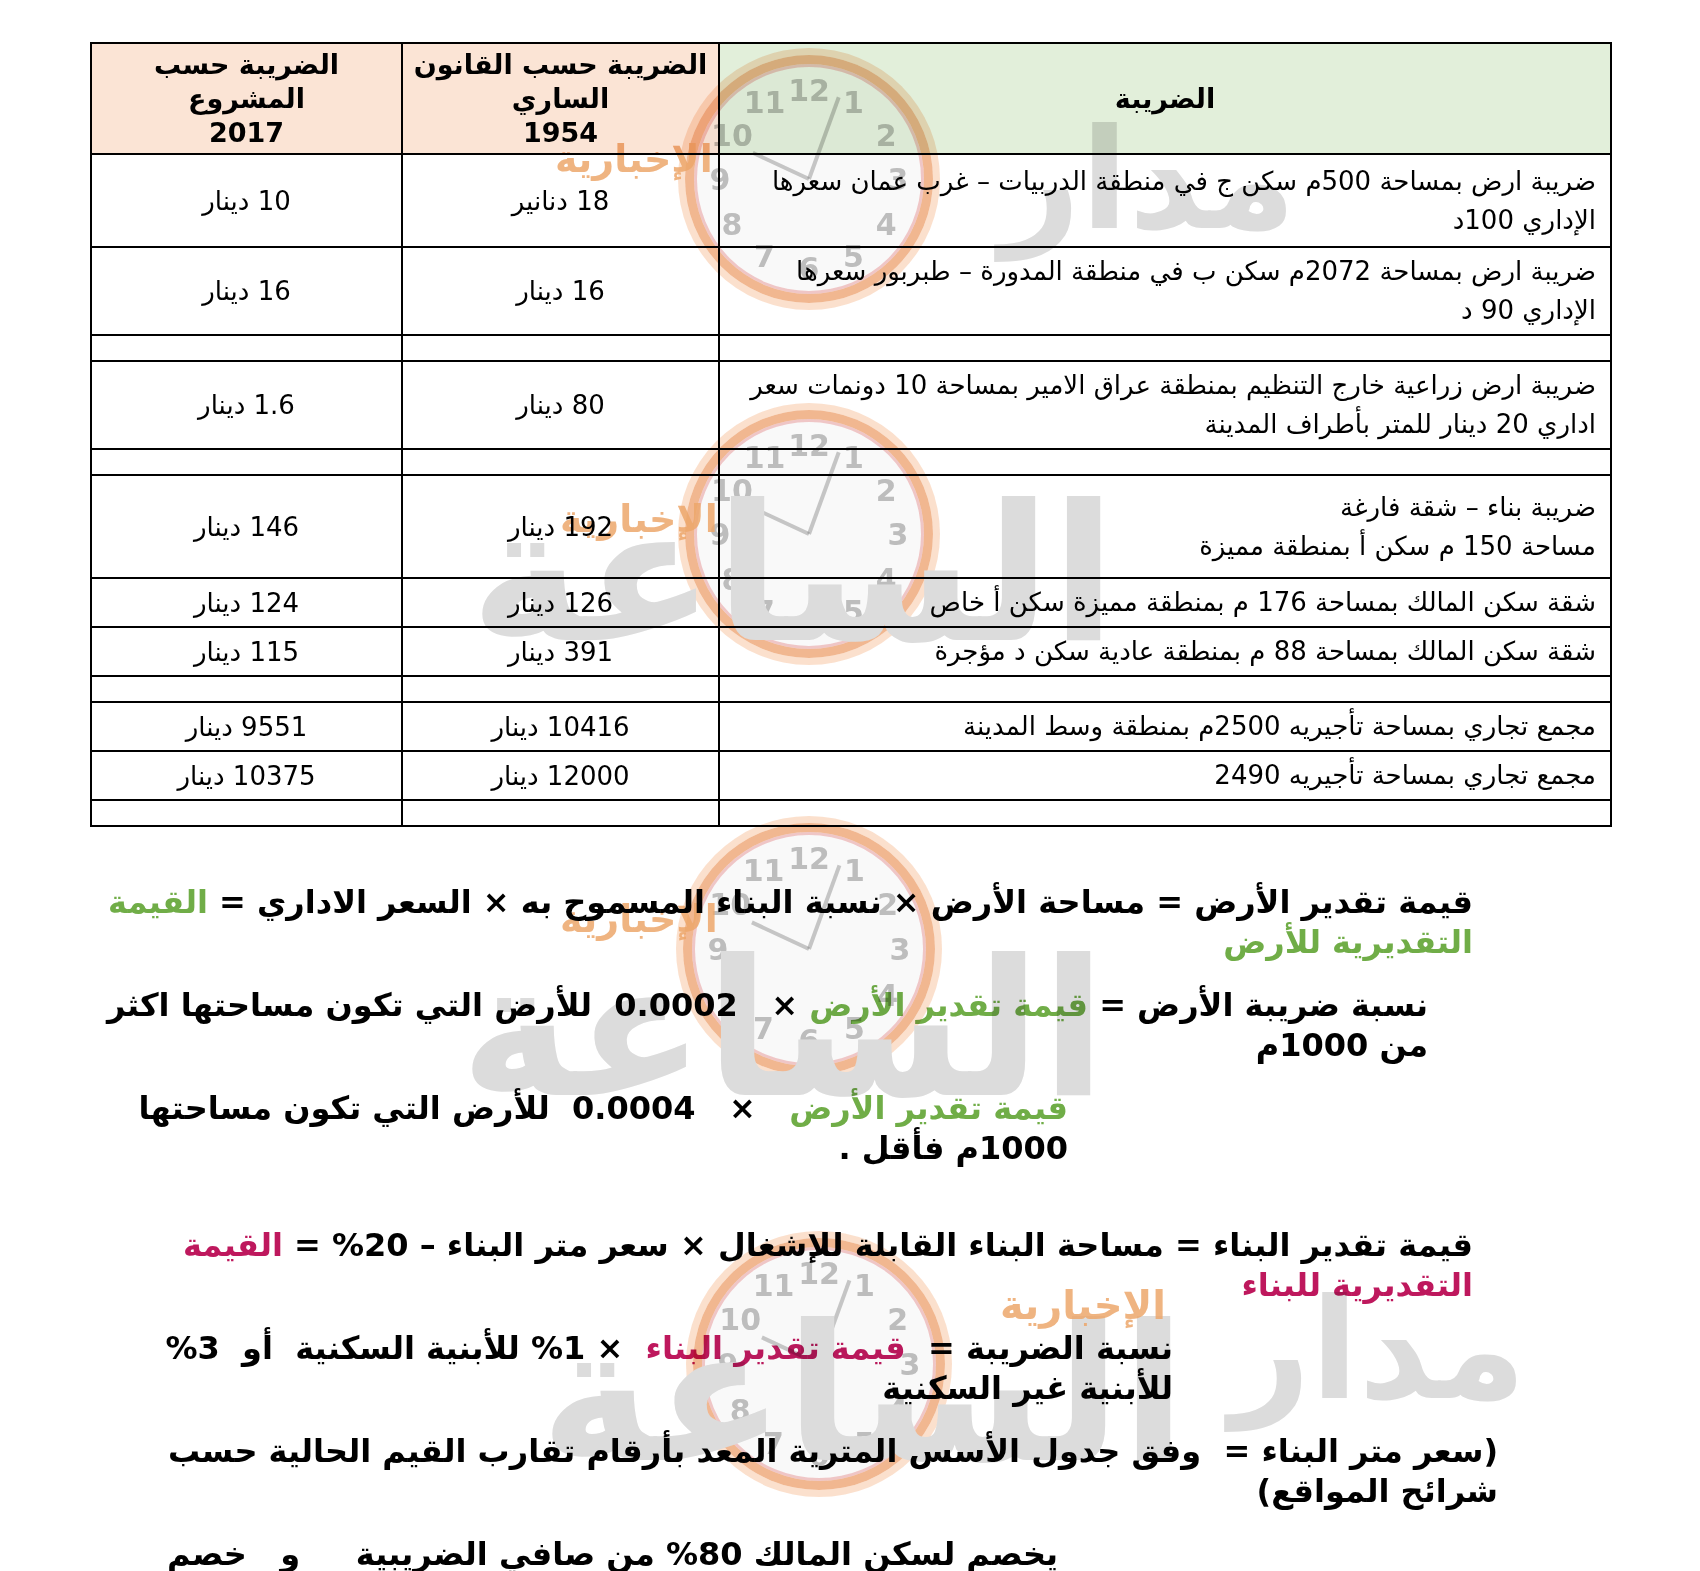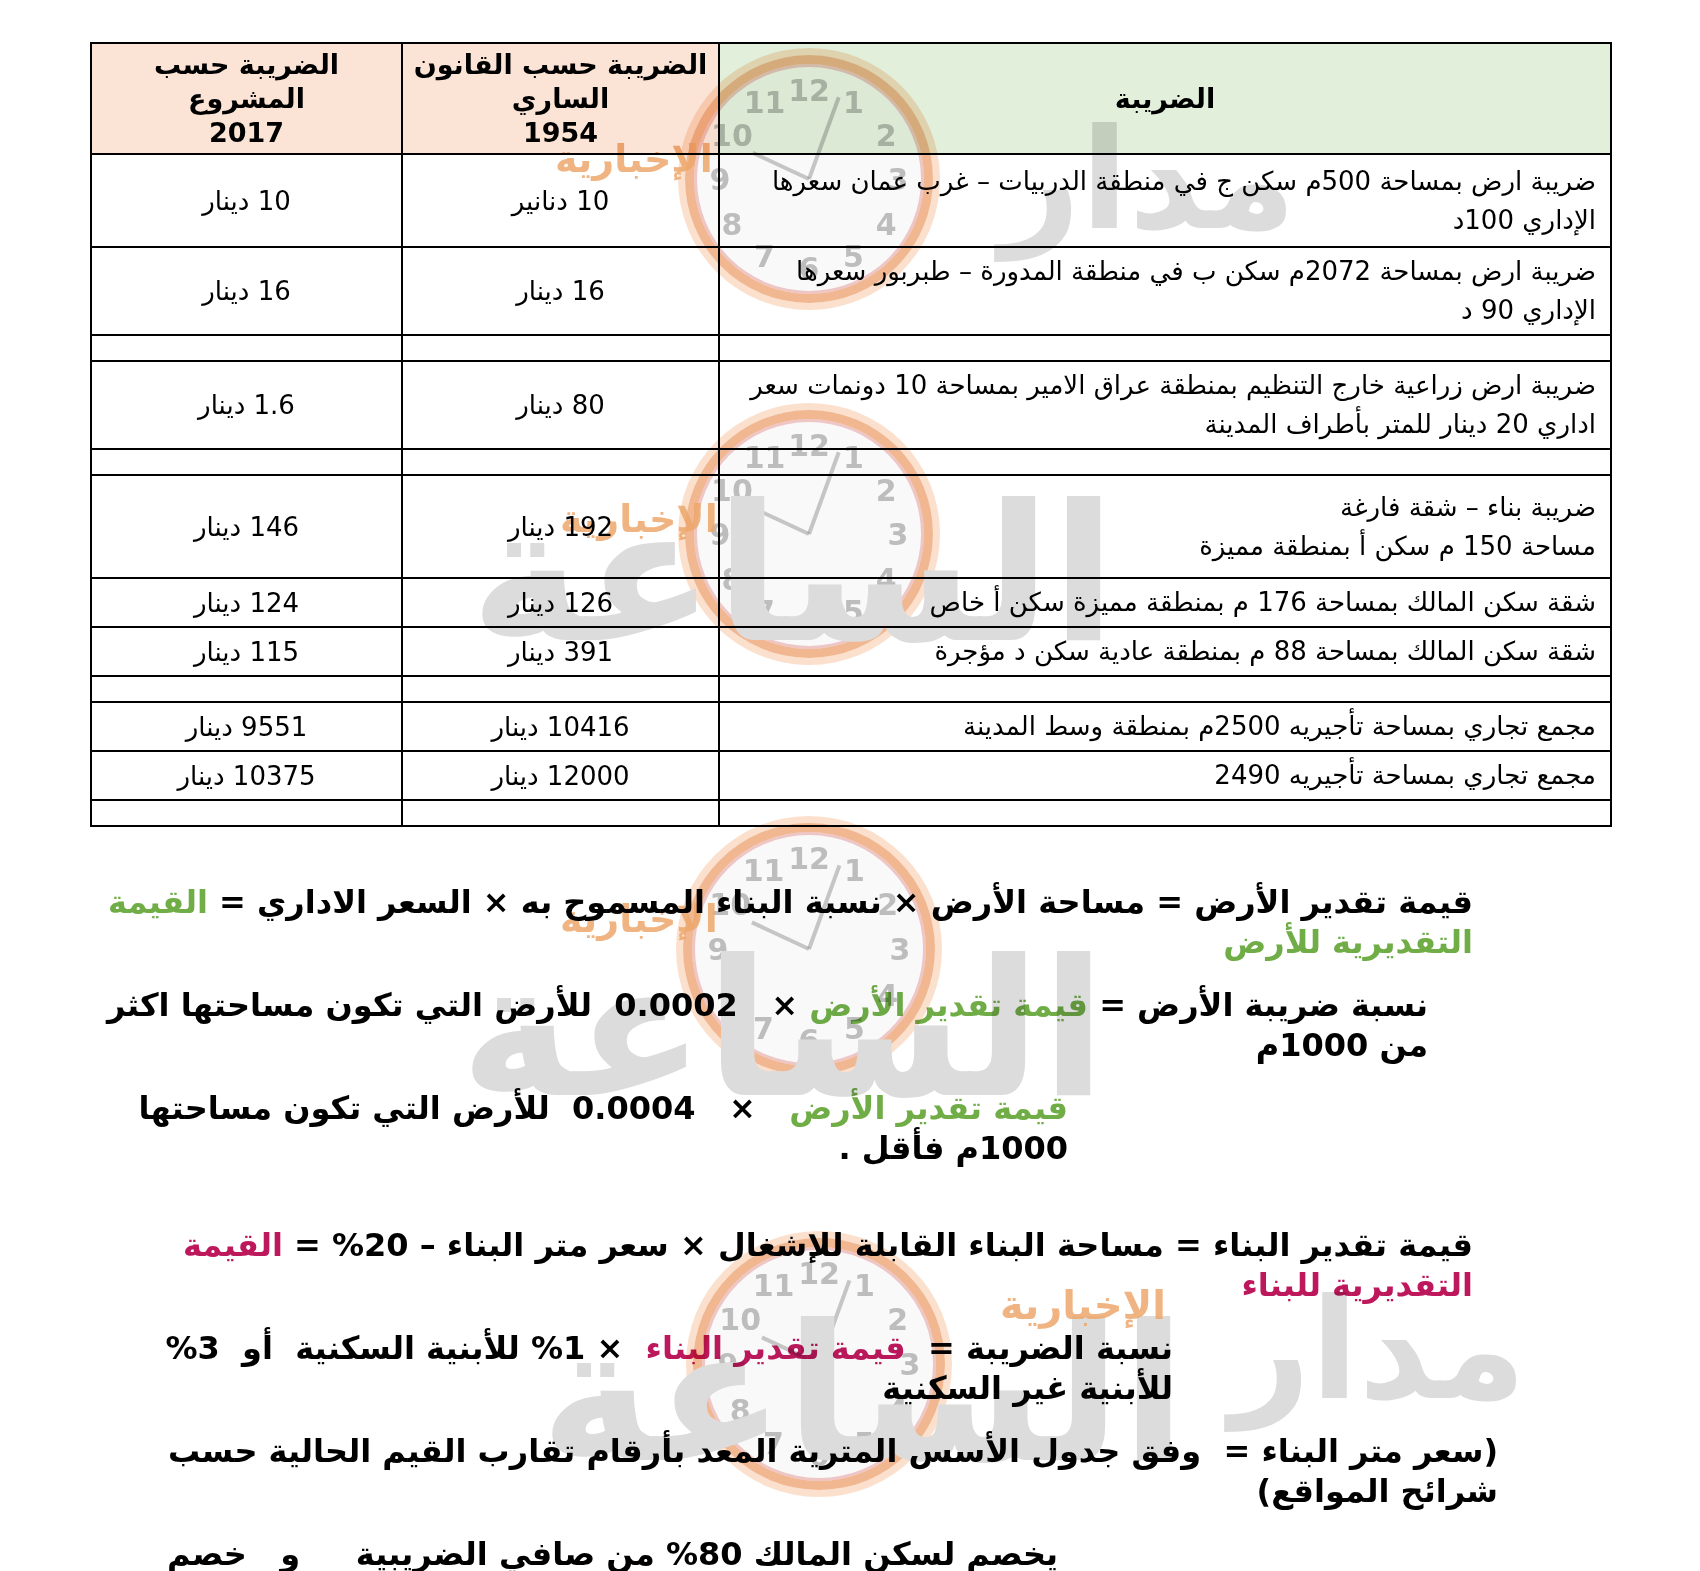--- a/index.html
+++ b/index.html
@@ -83,21 +83,21 @@
       <th class="hd-desc">الضريبة</th>
       <th class="hd-law">الضريبة حسب القانون الساري
 1954</th>
       <th class="hd-proj">الضريبة حسب المشروع
 2017</th>
     </tr>
   </thead>
   <tbody>
     <tr style="height:93px">
       <td class="desc">ضريبة ارض بمساحة 500م سكن ج في منطقة الدربيات – غرب عمان  سعرها  الإداري 100د</td>
-      <td class="num">10 دنانير</td>
+      <td class="num">18 دنانير</td>
       <td class="num">10 دينار</td>
     </tr>
     <tr style="height:85px">
       <td class="desc">ضريبة ارض بمساحة 2072م  سكن ب  في منطقة المدورة – طبربور سعرها الإداري 90 د</td>
       <td class="num">16 دينار</td>
       <td class="num">16 دينار</td>
     </tr>
     <tr style="height:26px">
       <td class="desc"></td>
       <td class="num"></td>

